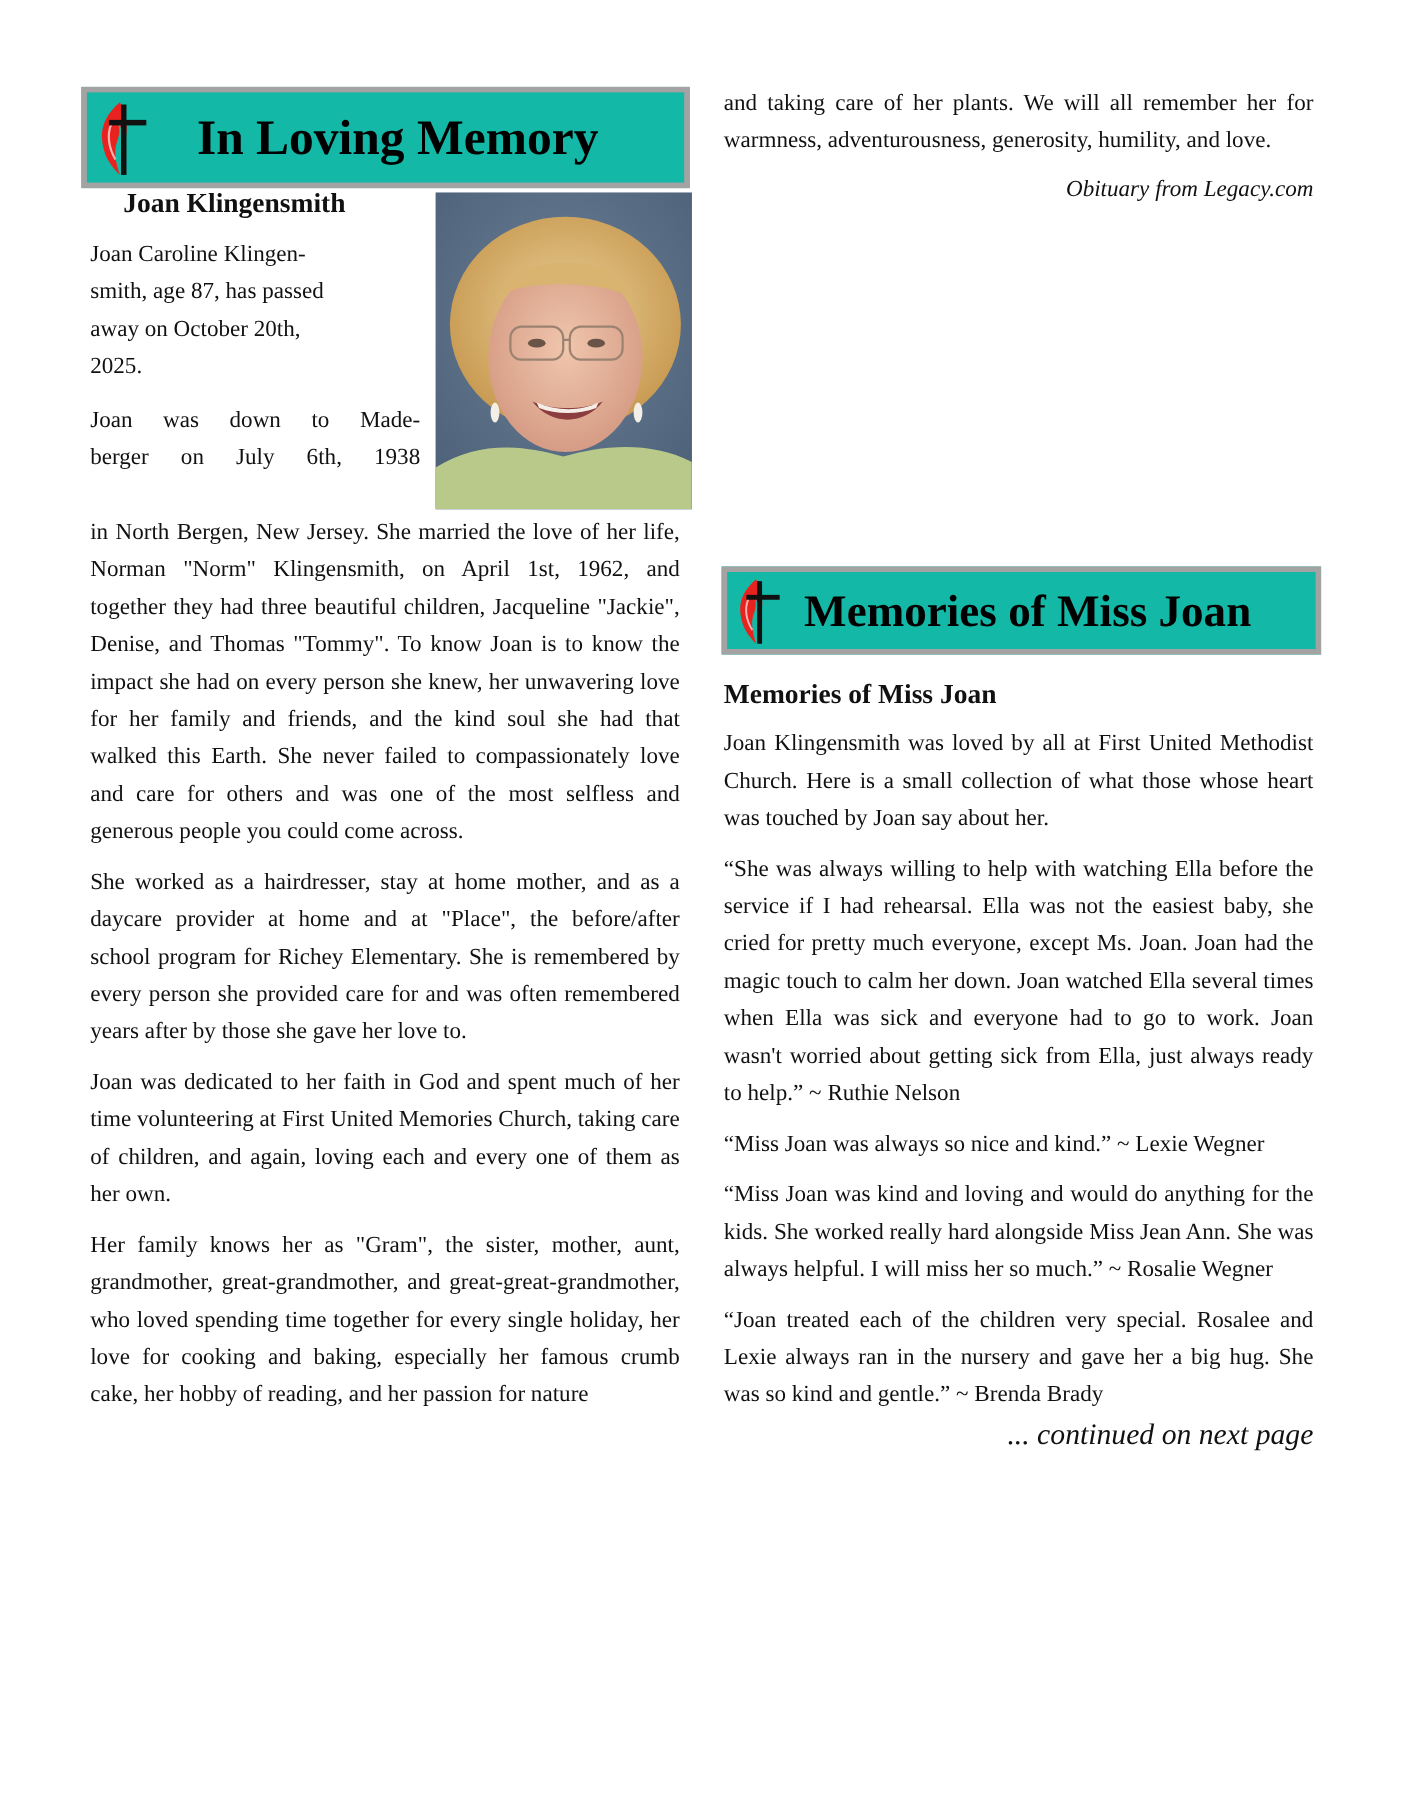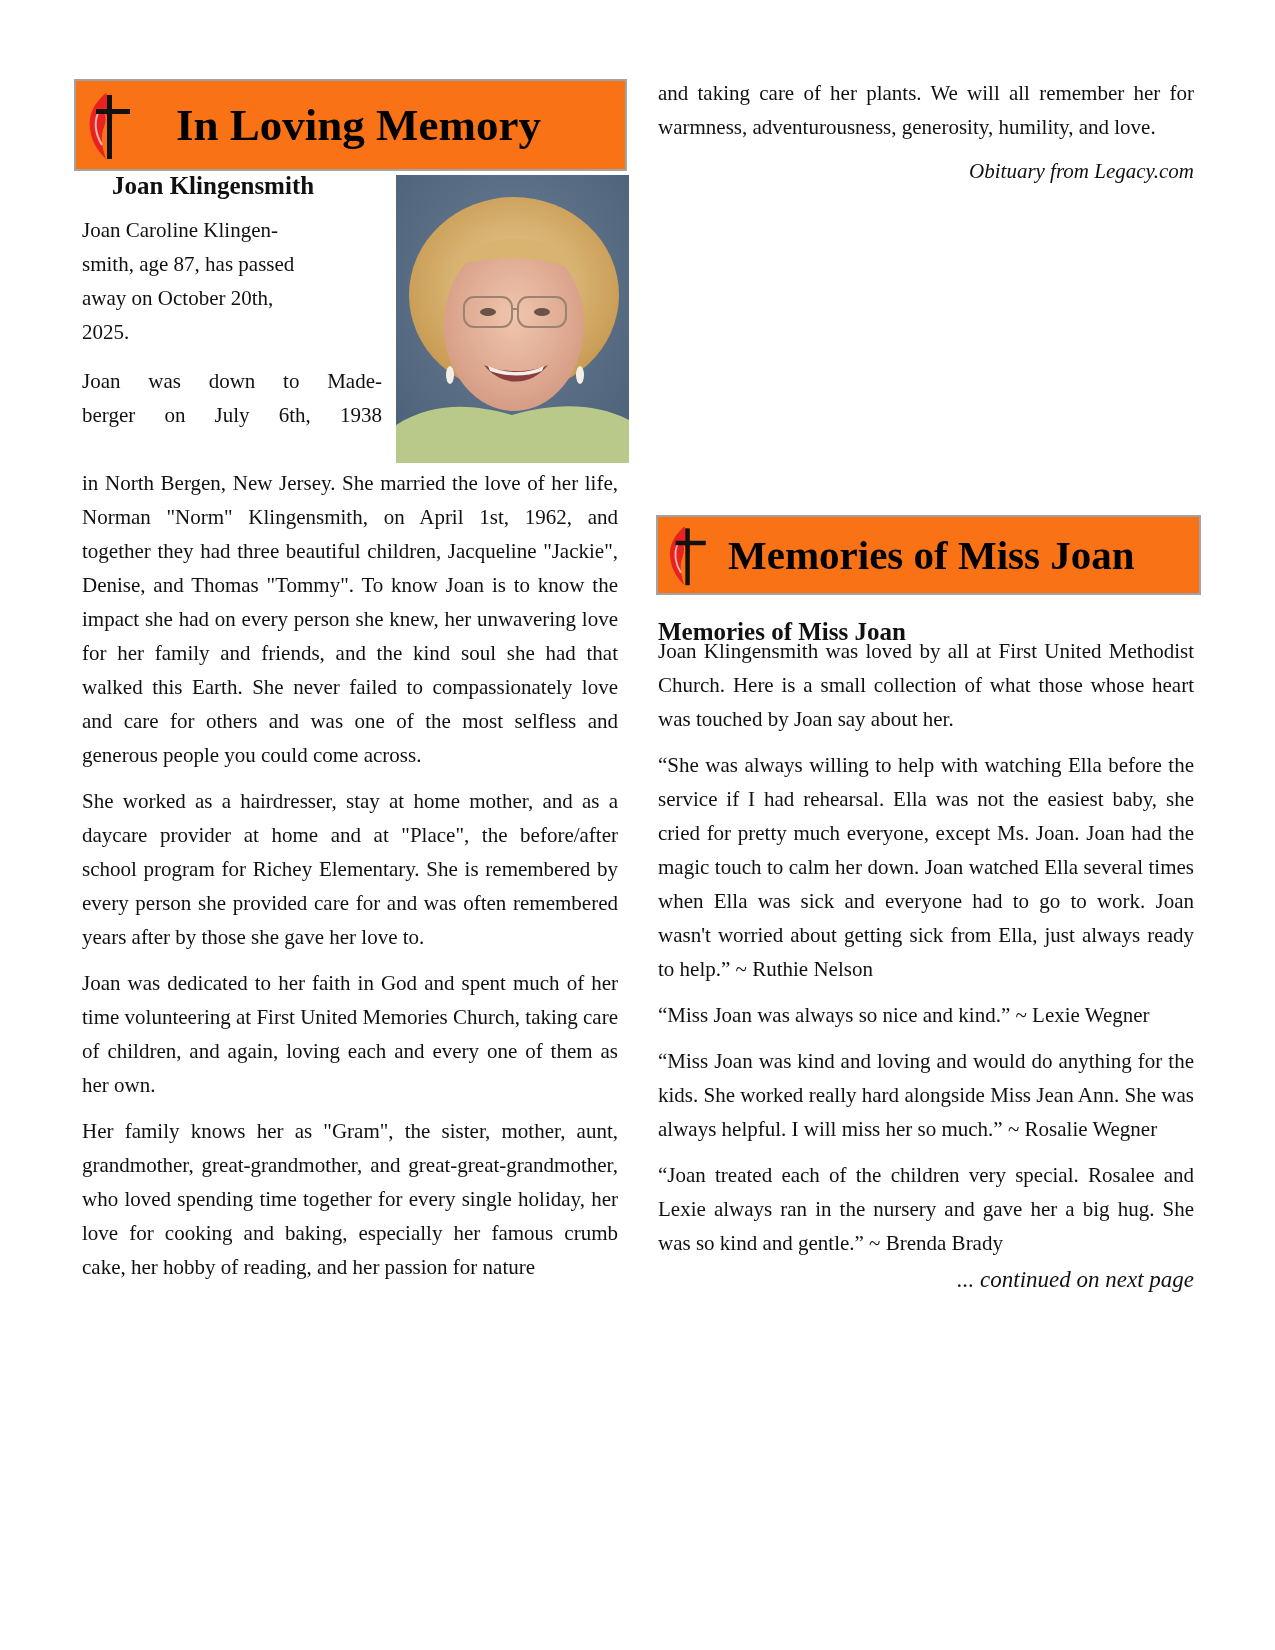--- a/index.html
+++ b/index.html
@@ -1,37 +1,37 @@
 <!DOCTYPE html>
 <html><head>
 <meta charset="utf-8">
 <style>
   html, body { margin: 0; padding: 0; background: #ffffff; }
   body { width: 1275px; height: 1650px; position: relative; overflow: hidden;
          font-family: "Liberation Serif", "DejaVu Serif", serif; color: #111; }
 
-  .header-box { position: absolute; border: 2px solid #a3a3a3; box-sizing: border-box;
-                display: flex; align-items: center; background: #f97316; }
+  .header-box { position: absolute; border: 5px solid #a3a3a3; box-sizing: border-box;
+                display: flex; align-items: center; background: #14b8a6; }
   .header-box .logo { width: 52px; height: 72px; margin-left: 8px; flex: none; }
   .header-box h1 { margin: 0; font-weight: bold; font-family: "Liberation Serif", serif;
                    color: #000; white-space: nowrap; }
   #hdr1 { left: 74px; top: 79px; width: 553px; height: 92px; }
   #hdr1 h1 { font-size: 45px; margin-left: 40px; }
   #hdr2 { left: 656px; top: 515px; width: 545px; height: 80px; }
   #hdr2 .logo { height: 64px; width: 48px; margin-left: 6px; }
   #hdr2 h1 { font-size: 41px; margin-left: 16px; }
 
   p { margin: 0; font-size: 21px; line-height: 34px; text-align: justify; hyphens: manual; }
   .name-heading { position: absolute; font-weight: bold; font-size: 25px; line-height: 32px; }
 
   .block { position: absolute; }
   .photo { position: absolute; left: 396px; top: 175px; width: 233px; height: 288px;
            overflow: hidden; background: #5a6f86; }
   .source { font-style: italic; text-align: right; }
-  .cont { font-style: italic; text-align: right; font-size: 23px; line-height: 28px; }
+  .cont { font-style: italic; text-align: right; font-size: 27px; line-height: 28px; }
 </style>
 </head>
 <body>
 
 <div class="header-box" id="hdr1">
   <svg class="logo" viewBox="0 0 52 72">
     <path d="M22 4 C10 14 4 26 6 40 C8 54 14 62 22 70 C18 58 16 48 20 38 C22 32 22 28 20 22 C24 28 26 34 24 44 C30 34 30 20 22 4 Z" fill="#e8231f"></path>
     <path d="M14 24 C10 34 12 46 18 56" stroke="#f7b4b2" stroke-width="2" fill="none"></path>
     <rect x="23" y="6" width="5" height="64" fill="#111"></rect>
     <rect x="12" y="20" width="34" height="5" fill="#111"></rect>
@@ -103,20 +103,20 @@
     <path d="M22 4 C10 14 4 26 6 40 C8 54 14 62 22 70 C18 58 16 48 20 38 C22 32 22 28 20 22 C24 28 26 34 24 44 C30 34 30 20 22 4 Z" fill="#e8231f"></path>
     <path d="M14 24 C10 34 12 46 18 56" stroke="#f7b4b2" stroke-width="2" fill="none"></path>
     <rect x="23" y="6" width="5" height="64" fill="#111"></rect>
     <rect x="12" y="20" width="34" height="5" fill="#111"></rect>
   </svg>
   <h1>Memories of Miss Joan</h1>
 </div>
 
 <div class="name-heading" style="left:658px; top:616px;">Memories of Miss Joan</div>
 
-<div class="block" style="left:658px; top:634px; width:536px;">
+<div class="block" style="left:658px; top:658px; width:536px;">
   <p>Joan Klingensmith was loved by all at First United Methodist Church. Here is a small collection of what those whose heart was touched by Joan say about her.</p>
   <p style="margin-top:12px;">“She was always willing to help with watch­ing Ella before the service if I had rehearsal. Ella was not the easiest baby, she cried for pretty much everyone, except Ms. Joan. Joan had the magic touch to calm her down. Joan watched Ella several times when Ella was sick and everyone had to go to work. Joan wasn't worried about getting sick from Ella, just always ready to help.” ~ Ruthie Nelson</p>
   <p style="margin-top:12px;">“Miss Joan was always so nice and kind.” ~ Lexie Wegner</p>
   <p style="margin-top:12px;">“Miss Joan was kind and loving and would do anything for the kids. She worked really hard alongside Miss Jean Ann. She was al­ways helpful. I will miss her so much.” ~ Rosalie Wegner</p>
   <p style="margin-top:12px;">“Joan treated each of the children very spe­cial. Rosalee and Lexie always ran in the nursery and gave her a big hug. She was so kind and gentle.” ~ Brenda Brady</p>
   <p class="cont" style="margin-top:6px;">... continued on next page</p>
 </div>
 
 </body></html>

